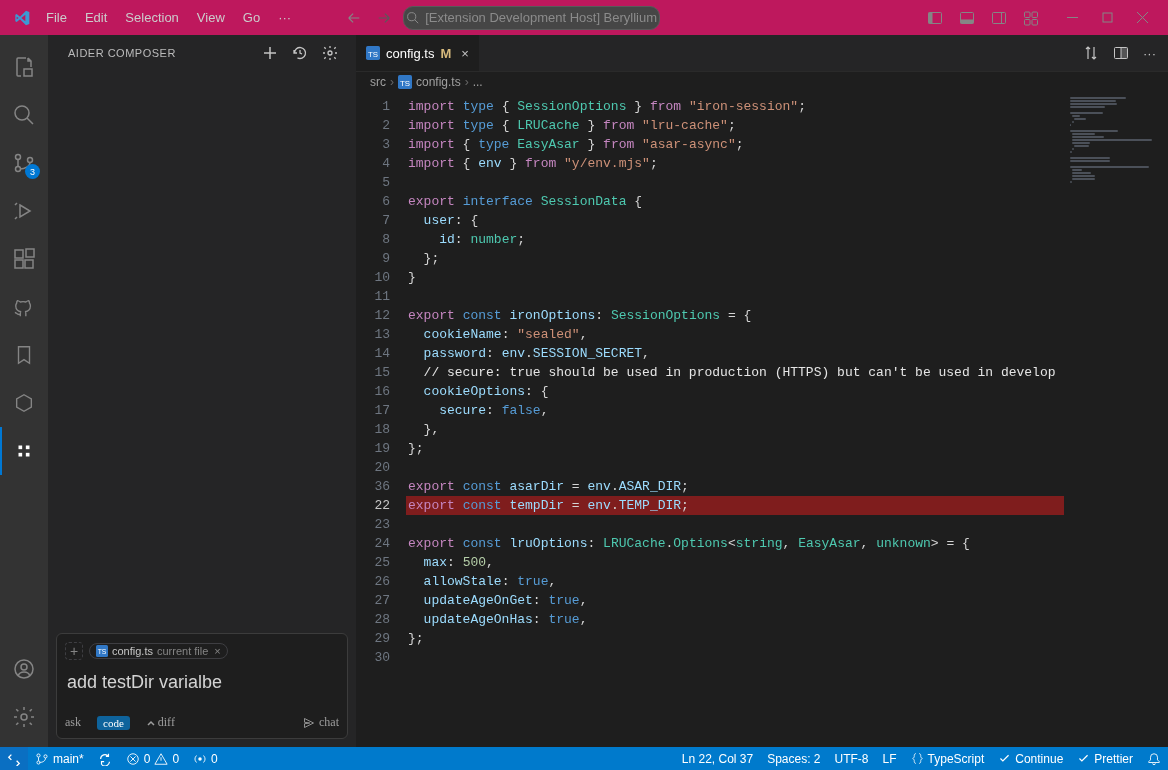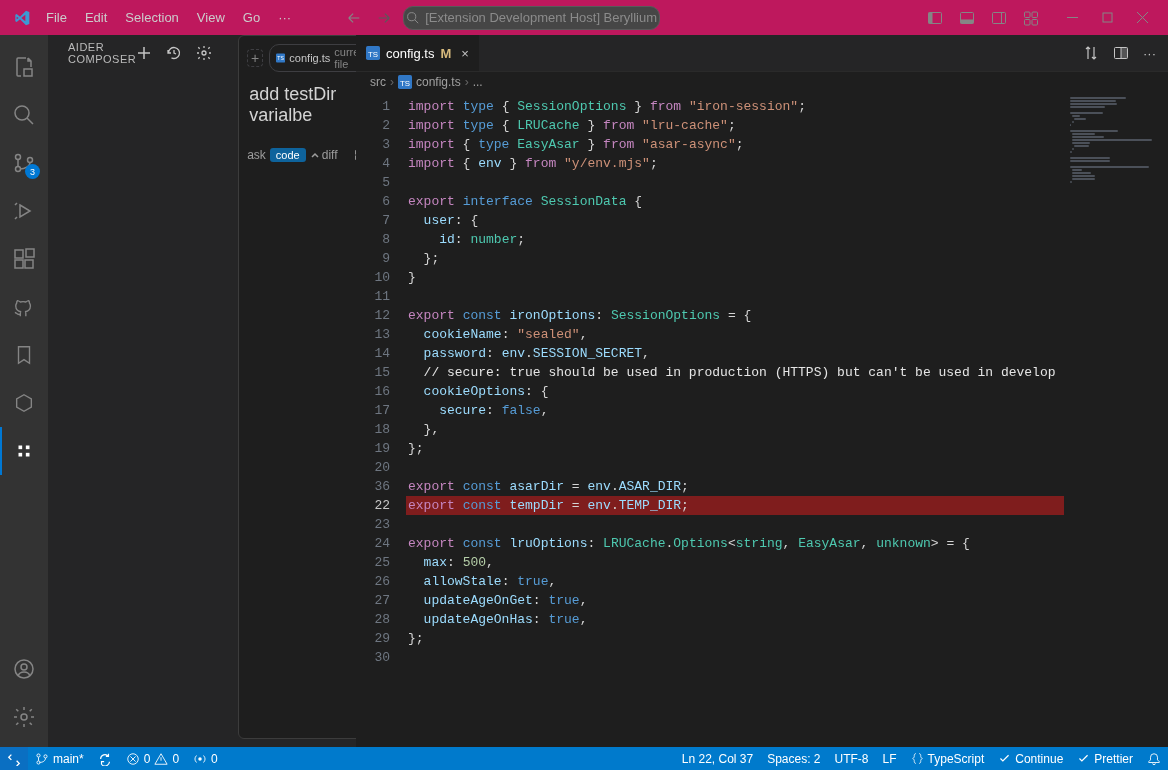--- a/index.html
+++ b/index.html
@@ -18,32 +18,32 @@
 
 
 .activitybar { position: absolute; left: 0; top: 35px; bottom: 23px; width: 48px; background: #333333; display: flex; flex-direction: column; align-items: center; padding-top: 8px; }
 .activitybar .icon { width: 48px; height: 48px; display: flex; align-items: center; justify-content: center; color: #858585; position: relative; }
 .activitybar .icon.active { color: #ffffff; }
 .activitybar .icon.active::before { content: ""; position: absolute; left: 0; top: 0; bottom: 0; width: 2px; background: #0078d4; }
 .activitybar .badge { position: absolute; bottom: 8px; right: 8px; min-width: 15px; height: 15px; border-radius: 9px; background: #0078d4; color: white; font-size: 9px; display: flex; align-items: center; justify-content: center; padding: 0 3px; }
 .activitybar .bottom-icons { margin-top: auto; margin-bottom: 6px; }
 
 
-.sidebar { position: absolute; left: 48px; top: 35px; bottom: 23px; width: 308px; background: #252526; display: flex; flex-direction: row; }
+.sidebar { position: absolute; left: 48px; top: 35px; bottom: 23px; width: 308px; background: #252526; display: flex; flex-direction: column; }
 .sidebar-header { height: 35px; display: flex; align-items: center; padding: 0 18px 0 20px; font-size: 11px; color: #bbbbbb; letter-spacing: 0.5px; }
 .sidebar-header .actions { margin-left: auto; display: flex; gap: 14px; color: #c5c5c5; }
 .sidebar-body { flex: 1; }
 .composer-box { margin: 0 8px 8px 8px; border: 1px solid #3c3c3c; border-radius: 6px; background: #1e1e1e; padding: 8px; display: flex; flex-direction: column; gap: 8px; }
 .composer-row1 { display: flex; align-items: center; gap: 6px; }
 .chip { border: 1px solid #3e3e42; border-radius: 10px; padding: 1px 6px 1px 6px; font-size: 11px; color: #c6c6c6; display: inline-flex; align-items: center; gap: 4px; }
 .chip .chip-sub { color: #858585; }
 .chip .chip-x { color: #858585; margin-left: 2px; }
 .plus-outline { width: 18px; height: 18px; border: 1px dashed #3e3e42; border-radius: 4px; display: flex; align-items: center; justify-content: center; color: #858585; font-size: 14px; }
 .composer-input { color: #d4d4d4; font-size: 18px; padding: 4px 2px 14px 2px; }
-.composer-row2 { display: flex; align-items: center; gap: 4px; font-size: 12px; color: #9d9d9d; }
+.composer-row2 { display: flex; align-items: center; gap: 16px; font-size: 12px; color: #9d9d9d; font-family: Liberation Serif, serif; }
 .pill { background: #0e639c; color: #ffffff; border-radius: 3px; padding: 1px 6px; font-size: 11px; }
 .composer-row2 .right { margin-left: auto; display: flex; align-items: center; gap: 4px; }
 
 
 .editor { position: absolute; left: 356px; right: 0; top: 35px; bottom: 23px; background: #1e1e1e; display: flex; flex-direction: column; }
 .tabs { height: 36px; background: #252526; display: flex; align-items: stretch; }
 .tab { display: flex; align-items: center; gap: 6px; padding: 0 10px; background: #1e1e1e; border-right: 1px solid #252526; color: #ffffff; font-size: 13px; }
 .tab .ts-icon { width: 14px; height: 14px; }
 .tab .modified { color: #d7ba7d; font-weight: 600; }
 .tab .close { color: #c5c5c5; margin-left: 4px; }

